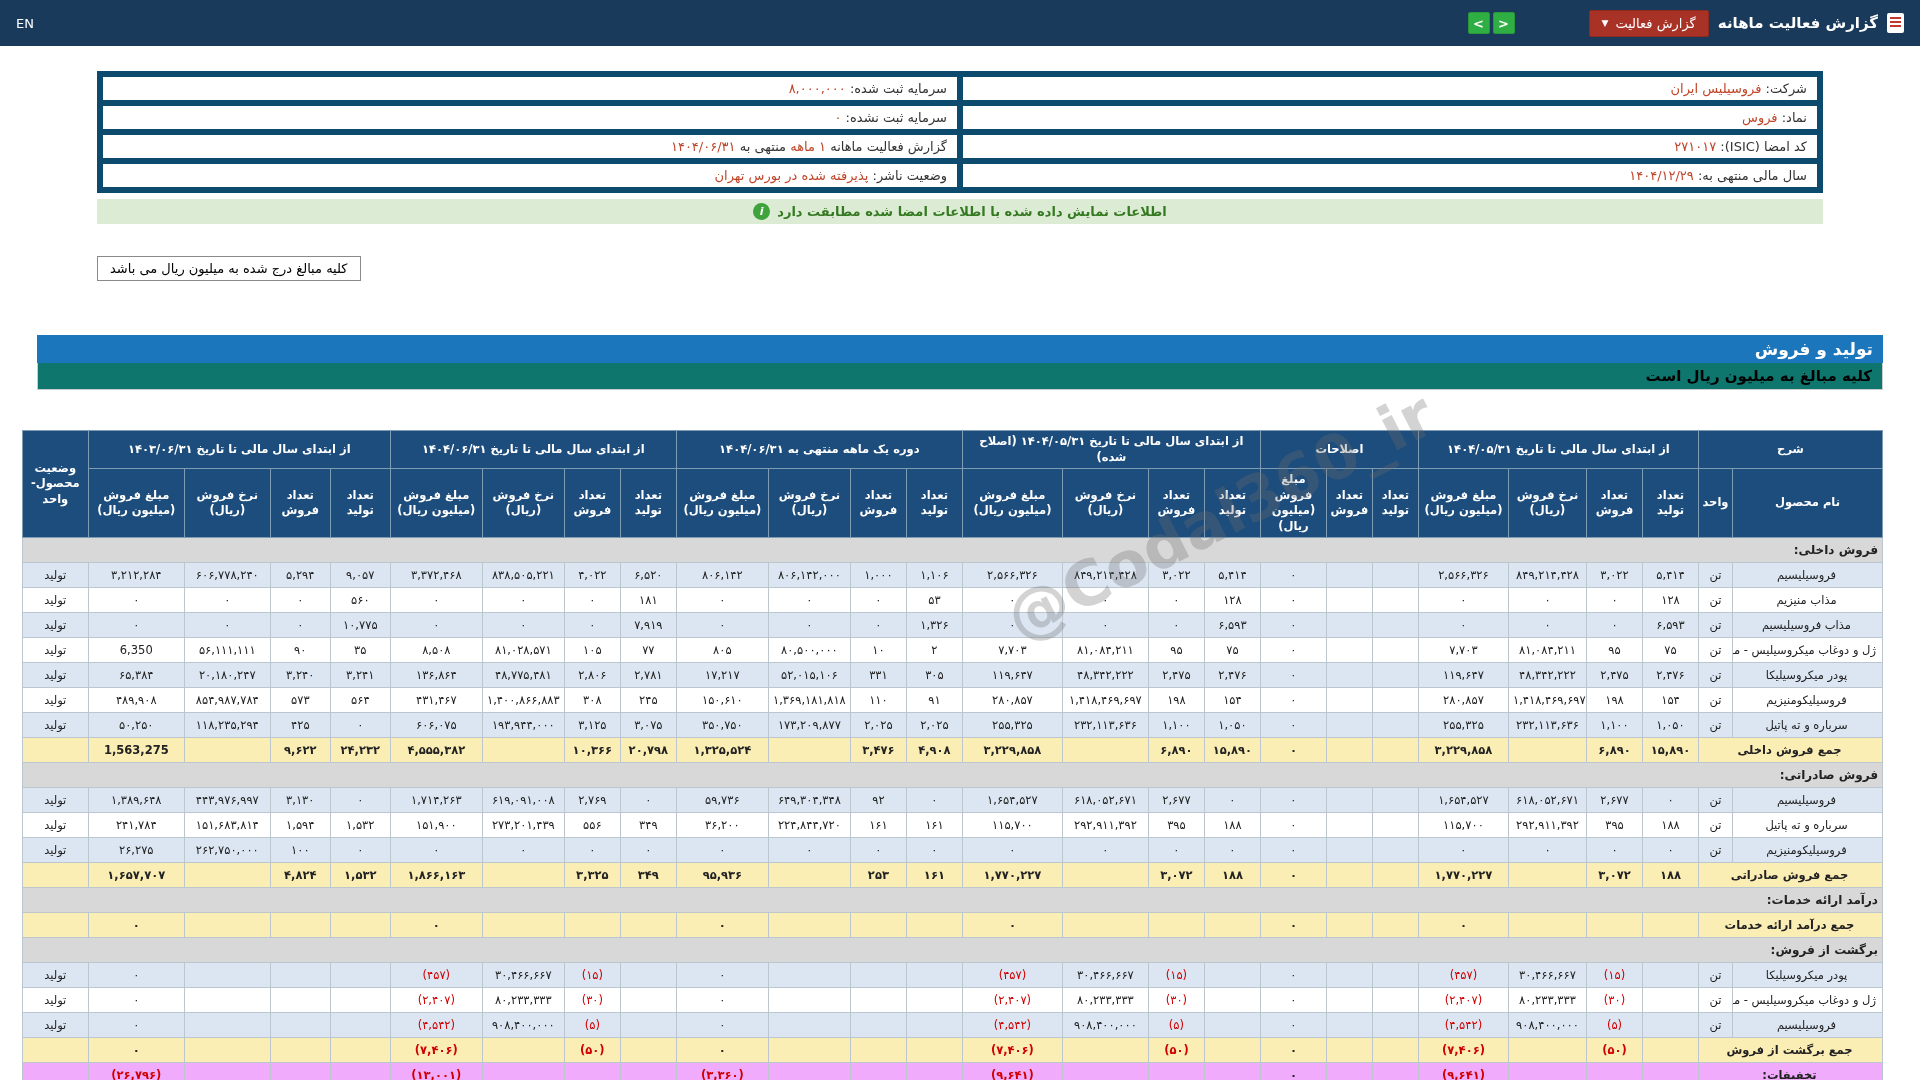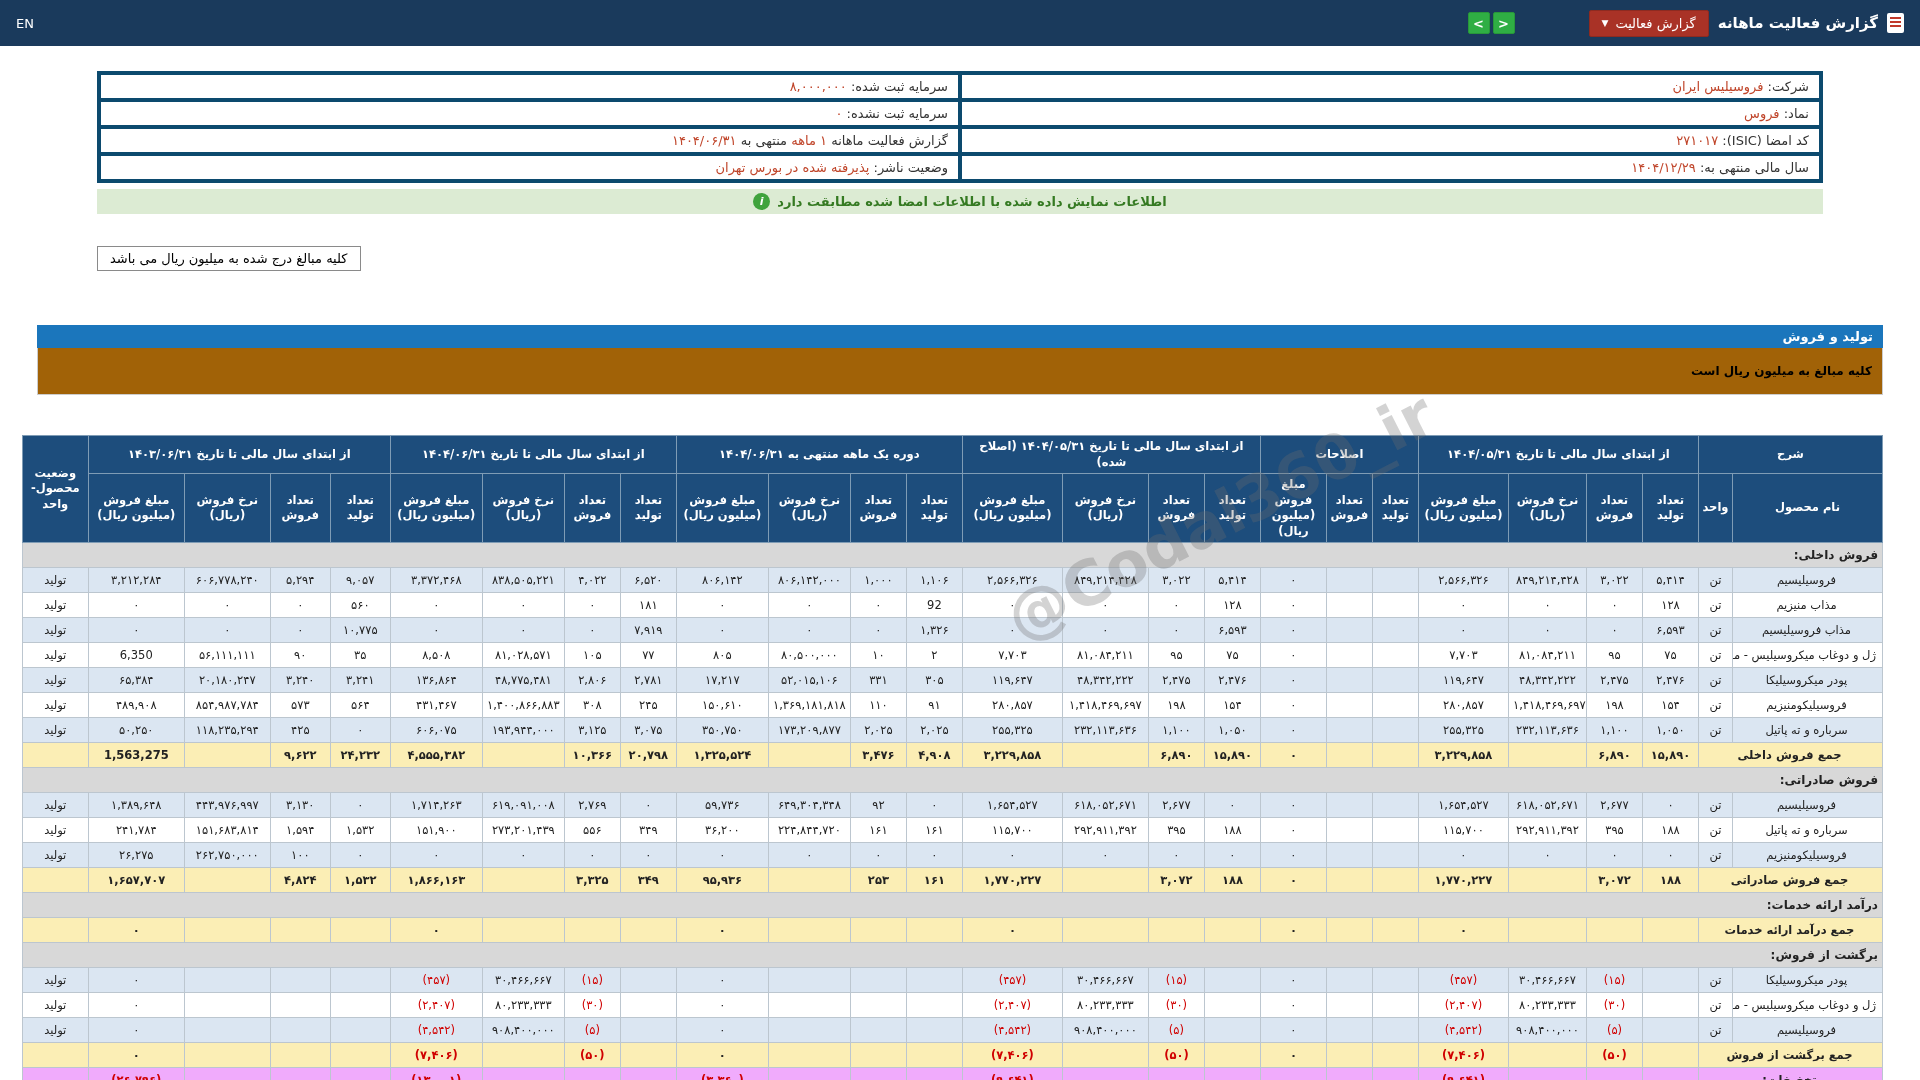--- a/index.html
+++ b/index.html
@@ -18,35 +18,35 @@
   .navs{display:flex;margin-right:74px;gap:3px}
   .nav-btn{width:22px;height:22px;background:#2fae44;border:1px solid #28963a;color:#fff;font-weight:bold;
     font-size:13px;line-height:1;border-radius:2px;cursor:pointer;direction:ltr;padding:0;font-family:inherit}
   .lang{color:#fff;font-size:13px;margin-right:auto;cursor:pointer}
 
   .page{padding:0 37px}
 
   
   .info{width:calc(100% - 120px);margin:25px 60px 0;border-collapse:collapse;font-size:13px;
     border:1px solid #d8d8d8;border-bottom:3px solid #7a1f1f}
-  .info td{border:4px solid #0c4a6e;padding:4px 10px;width:50%}
+  .info td{border:6px solid #0c4a6e;padding:4px 10px;width:50%}
   .info .lbl{color:#333}
   .info .red{color:#c0452a}
 
   .notice{margin:6px 60px 0;background:#dcebd3;color:#357a22;font-weight:bold;font-size:13px;
     padding:4px 0;display:flex;align-items:center;justify-content:center;gap:7px}
   .info-i{width:17px;height:17px;border-radius:50%;background:#3fa33c;color:#fff;font-size:11px;
     font-weight:bold;font-style:italic;display:flex;align-items:center;justify-content:center;flex:none}
 
   .note-row{margin:32px 60px 0;display:flex;justify-content:flex-end}
   .note-box{border:1px solid #8a8a8a;background:#fff;font-size:13px;padding:4px 12px}
 
-  .blue-bar{margin-top:54px;background:#1b76bc;color:#fff;font-weight:bold;font-size:13px;padding:4px 10px}
+  .blue-bar{margin-top:54px;background:#1b76bc;color:#fff;font-weight:bold;font-size:17px;padding:4px 10px}
   .blue-bar.mat{margin-top:10px}
-  .subtitle{border:1px solid #ccc;border-top:none;background:#a16207;font-weight:bold;font-size:12px;padding:16px 10px}
+  .subtitle{border:1px solid #ccc;border-top:none;background:#0f766e;font-weight:bold;font-size:15px;padding:4px 10px}
 
   
   .grid{margin-top:40px;width:100%;border-collapse:collapse;table-layout:fixed;font-size:11.5px}
   .grid th{background:#1d4d7c;color:#fff;border:1px solid #7f9cb5;padding:3px 2px;font-weight:bold;
     font-size:11.5px;line-height:1.35;text-align:center}
   .grid td{border:1px solid #bcc6cf;padding:0 4px;text-align:center;white-space:nowrap;overflow:hidden;
     height:25px;box-sizing:border-box;color:#222}
   .grid .pname{padding-right:6px}
   .grid tr.data td{background:#fff}
   .grid tr.data.alt td{background:#dbe6f2}
@@ -221,21 +221,21 @@
           <td class="num">۰</td>
           <td class="num">۰</td>
           <td class="num">۰</td>
           <td class="num"></td>
           <td class="num"></td>
           <td class="num">۰</td>
           <td class="num">۱۲۸</td>
           <td class="num">۰</td>
           <td class="num">۰</td>
           <td class="num">۰</td>
-          <td class="num">92</td>
+          <td class="num">۵۳</td>
           <td class="num">۰</td>
           <td class="num">۰</td>
           <td class="num">۰</td>
           <td class="num">۱۸۱</td>
           <td class="num">۰</td>
           <td class="num">۰</td>
           <td class="num">۰</td>
           <td class="num">۵۶۰</td>
           <td class="num">۰</td>
           <td class="num">۰</td>

